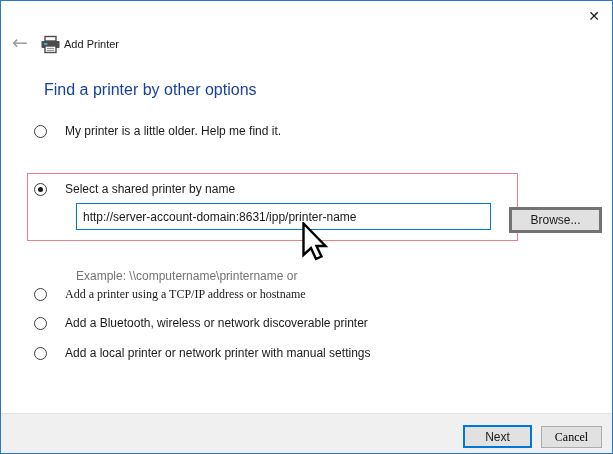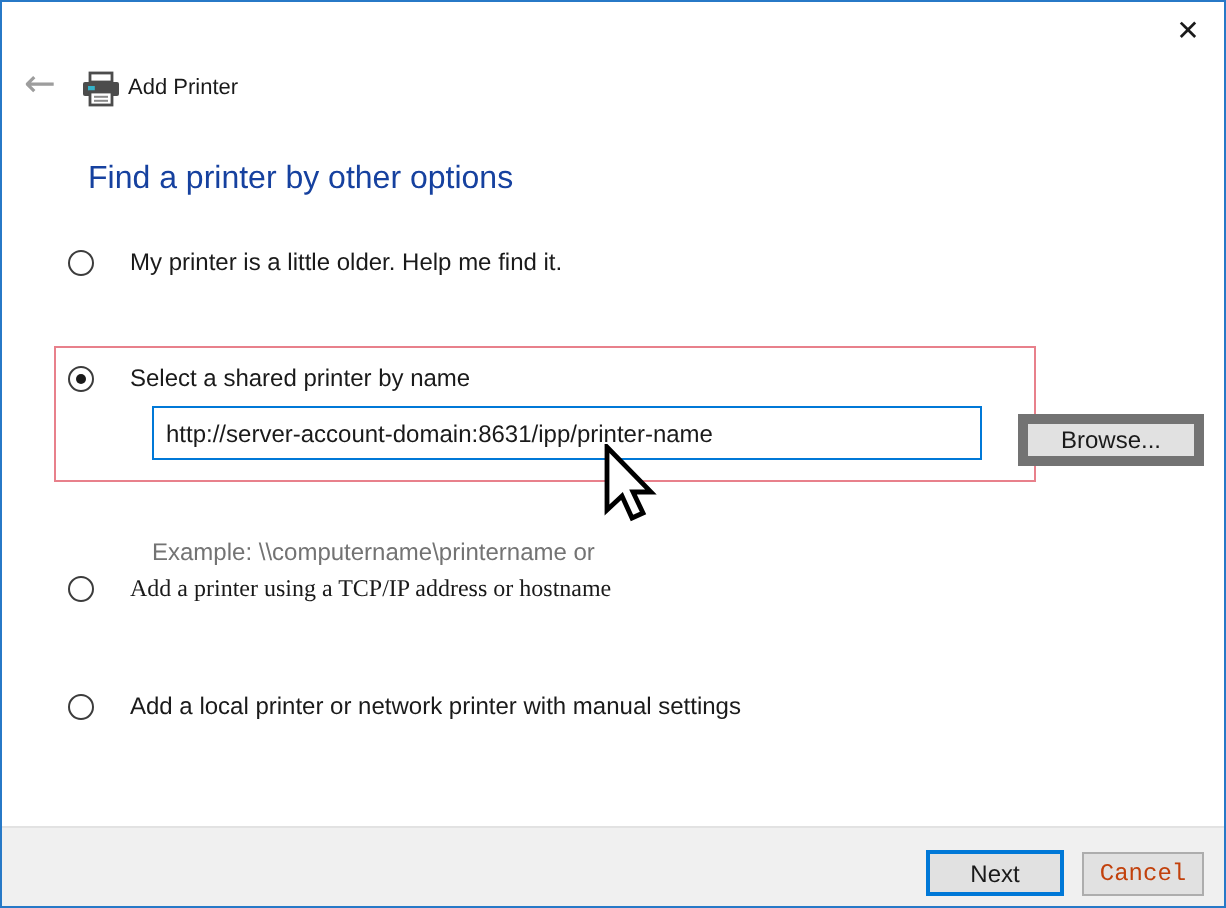--- a/index.html
+++ b/index.html
@@ -38,40 +38,40 @@
     left:26px; top:172px; width:491px; height:68px;
     border:1px solid #e8808b; pointer-events:none;
   }
   .shared-input {
     left:75px; top:202px; width:415px; height:27px;
     border:1px solid #0078d7; font-size:12px; padding:0 6px;
     font-family:"Liberation Sans", sans-serif; color:#1a1a1a; outline:none;
   }
   .browse-btn {
     left:508px; top:206px; width:93px; height:26px;
-    background:#e1e1e1; border:5px solid #737373; font-size:12px;
+    background:#e1e1e1; border:3px solid #737373; font-size:12px;
     font-family:"Liberation Sans", sans-serif; color:#1a1a1a; cursor:pointer;
   }
   .example-text {
     left:75px; top:238px; font-size:12px; color:#737373; line-height:15px;
     white-space:pre; 
   }
   .footer {
     left:0; top:412px; width:611px; height:40px;
     background:#f0f0f0; border-top:1px solid #e2e2e2;
   }
   .next-btn {
     left:462px; top:424px; width:69px; height:23px;
     background:#e1e1e1; border:2px solid #0078d7; font-size:12px;
     font-family:"Liberation Sans", sans-serif; color:#1a1a1a; cursor:pointer;
   }
   .cancel-btn {
     left:540px; top:425px; width:61px; height:22px;
     background:#e1e1e1; border:1px solid #adadad; font-size:12px;
-    font-family:Liberation Mono, monospace; color:#c2410c; cursor:pointer;
+    font-family:Liberation Serif, serif; color:#000000; cursor:pointer;
   }
   .cursor-svg { left:301px; top:221px; pointer-events:none; }
 </style>
 </head>
 <body>
 
 <div class="window">
 
   <button class="abs close-btn">✕</button>
 
@@ -111,20 +111,24 @@
 
   <div class="abs example-text">
     <div>Example: \\computername\printername or</div>
   </div>
 
   <div class="abs option-row" style="top:284px;font-family:Liberation Serif, serif;">
     <span class="radio"></span>
     <span class="option-label">Add a printer using a TCP/IP address or hostname</span>
   </div>
 
+  <div class="abs option-row" style="top:313px;">
+    <span class="radio"></span>
+    <span class="option-label">Add a Bluetooth, wireless or network discoverable printer</span>
+  </div>
 
   <div class="abs option-row" style="top:343px;">
     <span class="radio"></span>
     <span class="option-label">Add a local printer or network printer with manual settings</span>
   </div>
 
   <div class="abs footer"></div>
 
   <button class="abs next-btn">Next</button>
 

